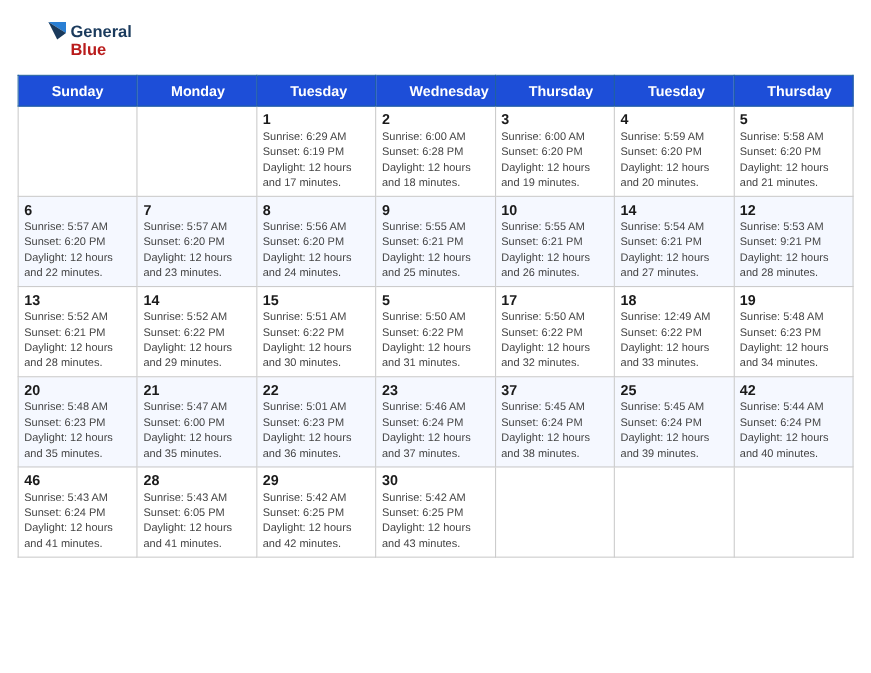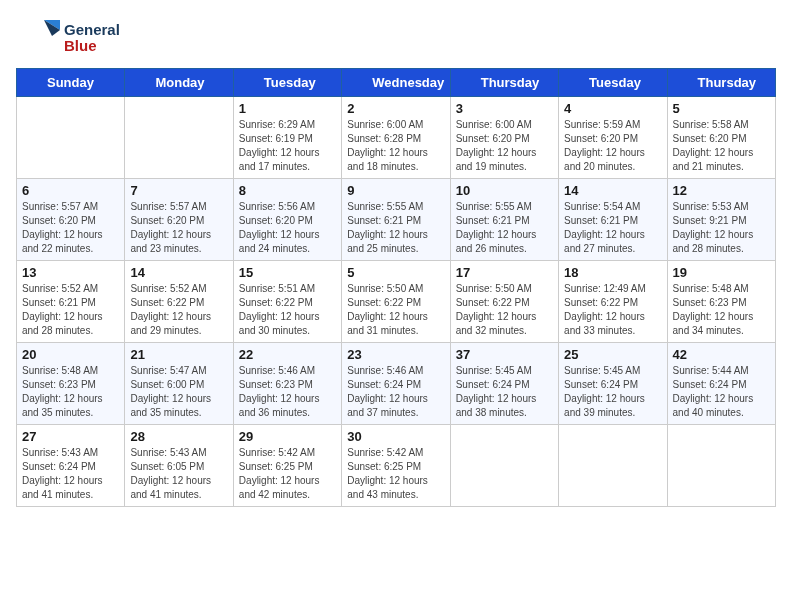--- a/index.html
+++ b/index.html
@@ -249,21 +249,21 @@
 Daylight: 12 hours and 35 minutes.</div>
         </td>
         <td>
           <div class="day-number">21</div>
           <div class="day-info">Sunrise: 5:47 AM
 Sunset: 6:00 PM
 Daylight: 12 hours and 35 minutes.</div>
         </td>
         <td>
           <div class="day-number">22</div>
-          <div class="day-info">Sunrise: 5:46 AM
+          <div class="day-info">Sunrise: 5:01 AM
 Sunset: 6:23 PM
 Daylight: 12 hours and 36 minutes.</div>
         </td>
         <td>
           <div class="day-number">23</div>
           <div class="day-info">Sunrise: 5:46 AM
 Sunset: 6:24 PM
 Daylight: 12 hours and 37 minutes.</div>
         </td>
         <td>
@@ -280,21 +280,21 @@
         </td>
         <td>
           <div class="day-number">42</div>
           <div class="day-info">Sunrise: 5:44 AM
 Sunset: 6:24 PM
 Daylight: 12 hours and 40 minutes.</div>
         </td>
       </tr>
       <tr>
         <td>
-          <div class="day-number">27</div>
+          <div class="day-number">46</div>
           <div class="day-info">Sunrise: 5:43 AM
 Sunset: 6:24 PM
 Daylight: 12 hours and 41 minutes.</div>
         </td>
         <td>
           <div class="day-number">28</div>
           <div class="day-info">Sunrise: 5:43 AM
 Sunset: 6:05 PM
 Daylight: 12 hours and 41 minutes.</div>
         </td>

